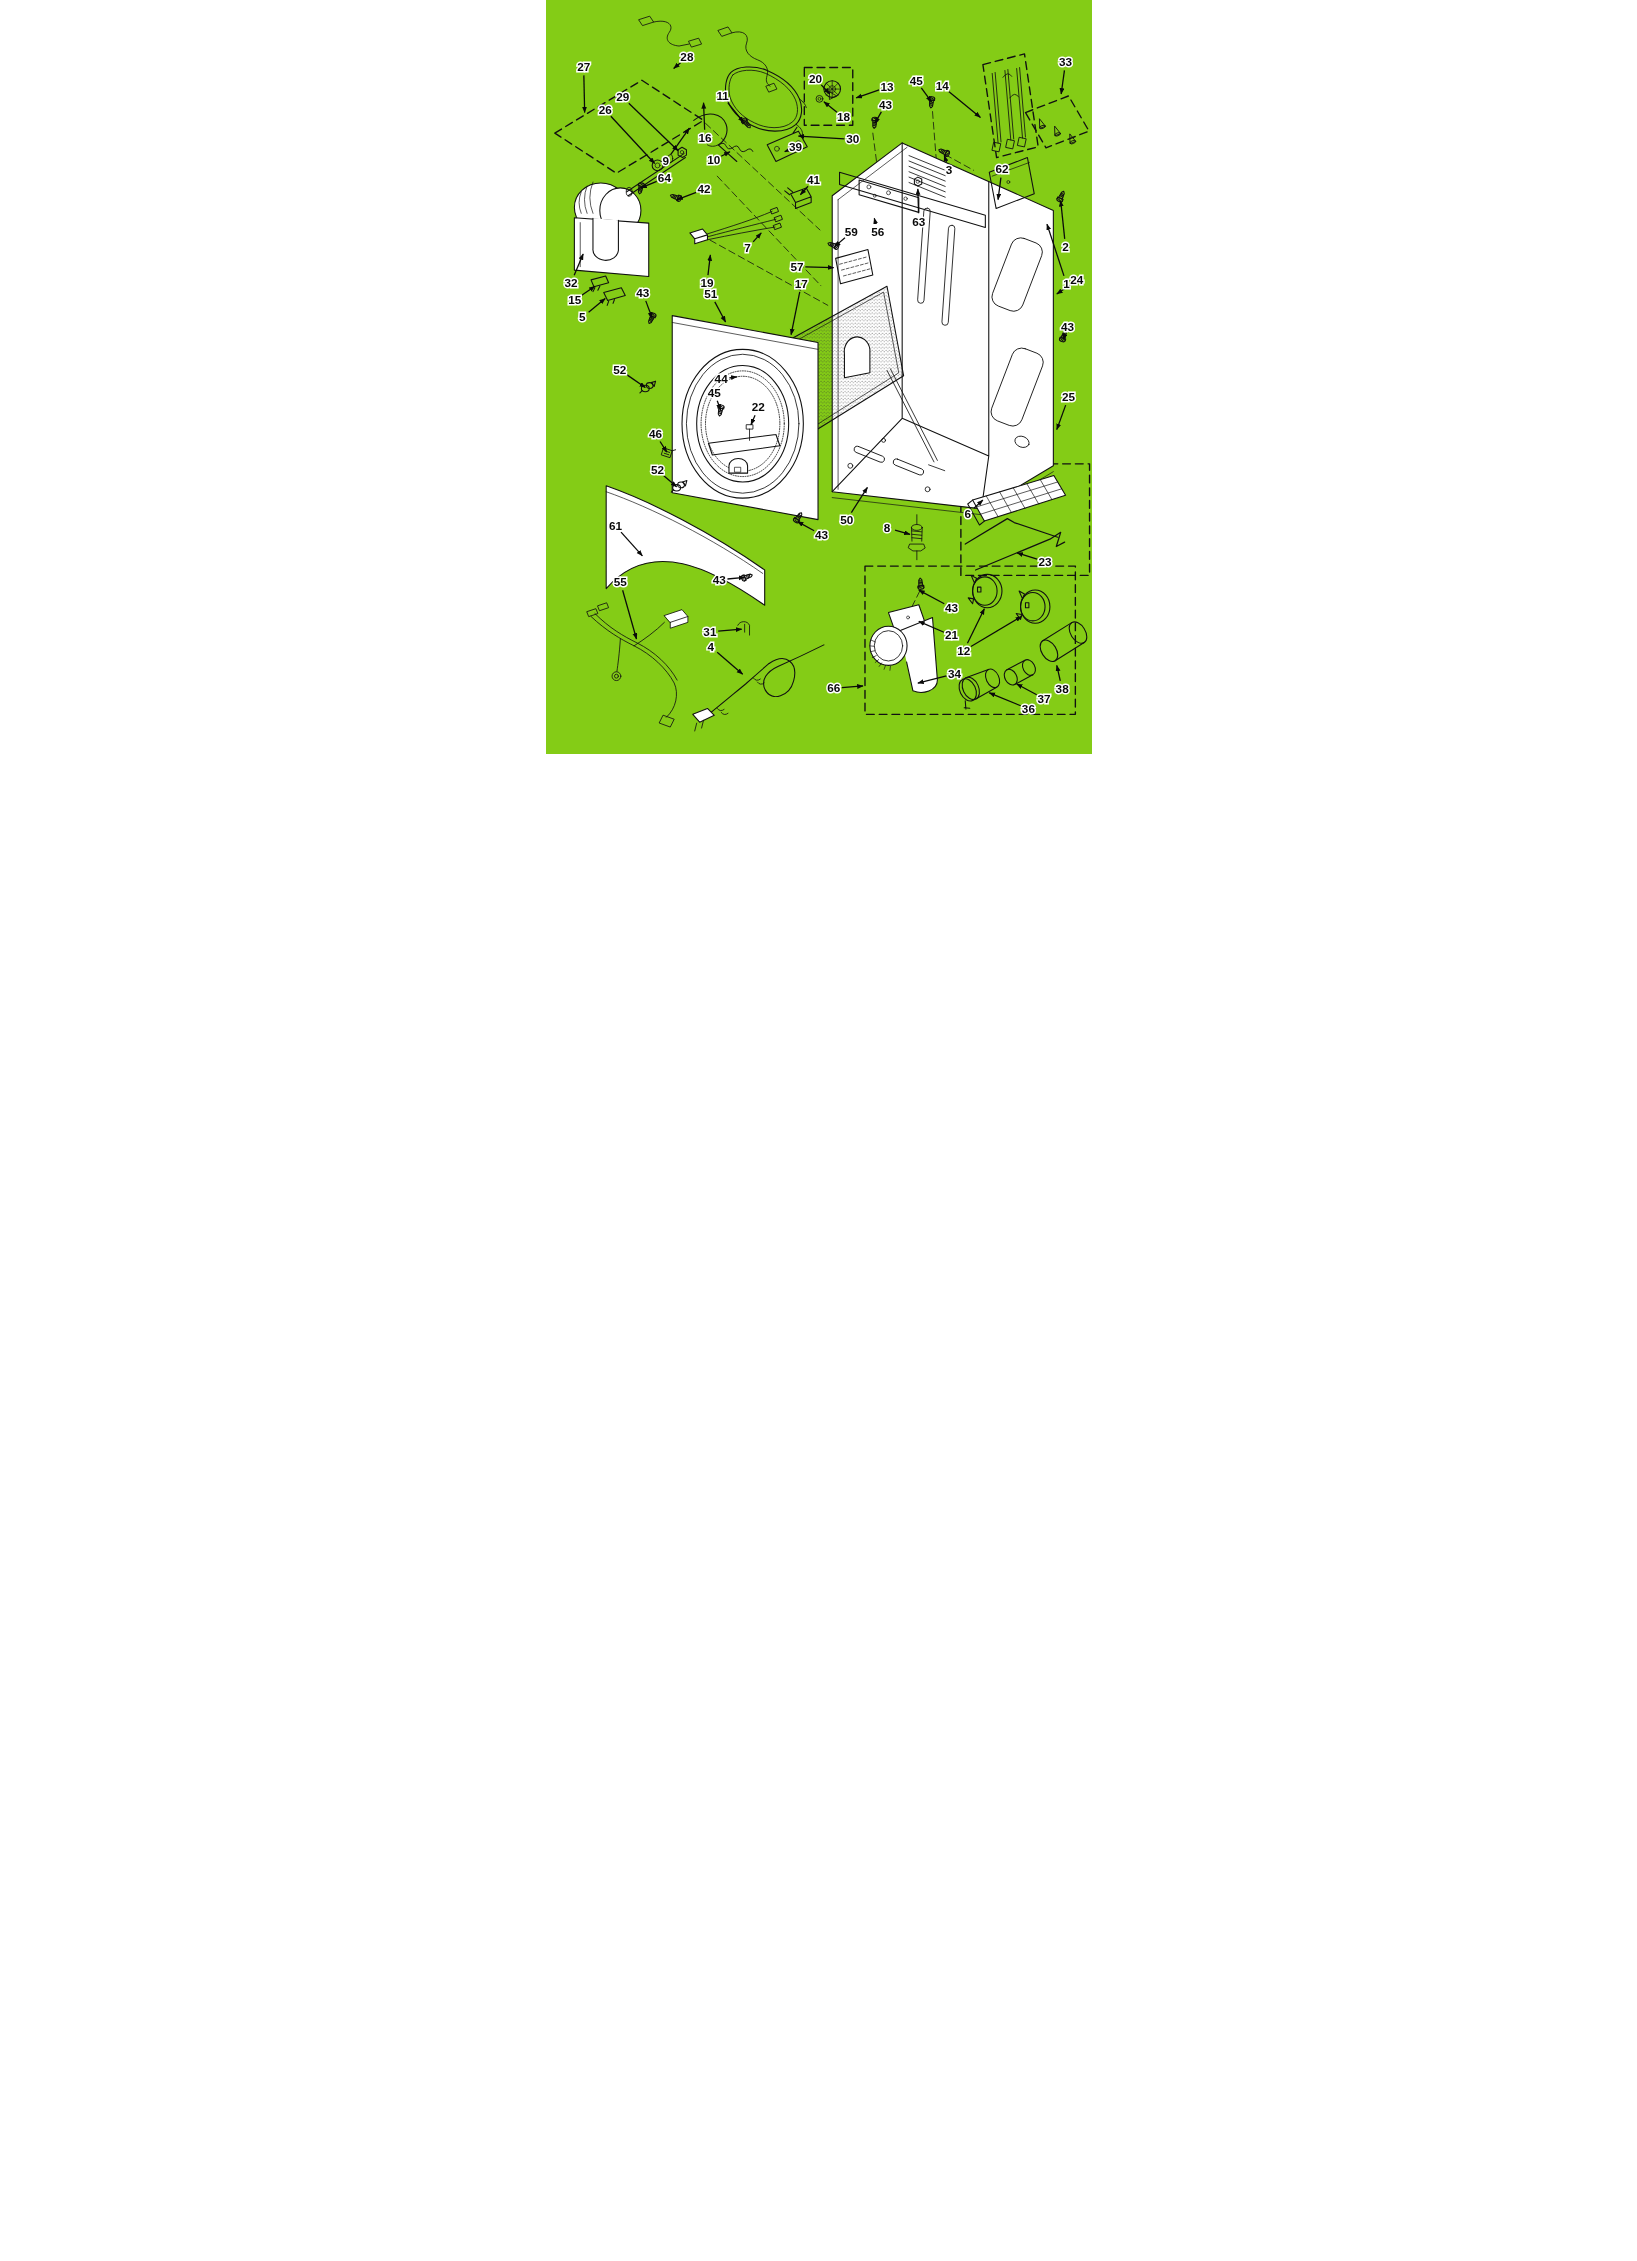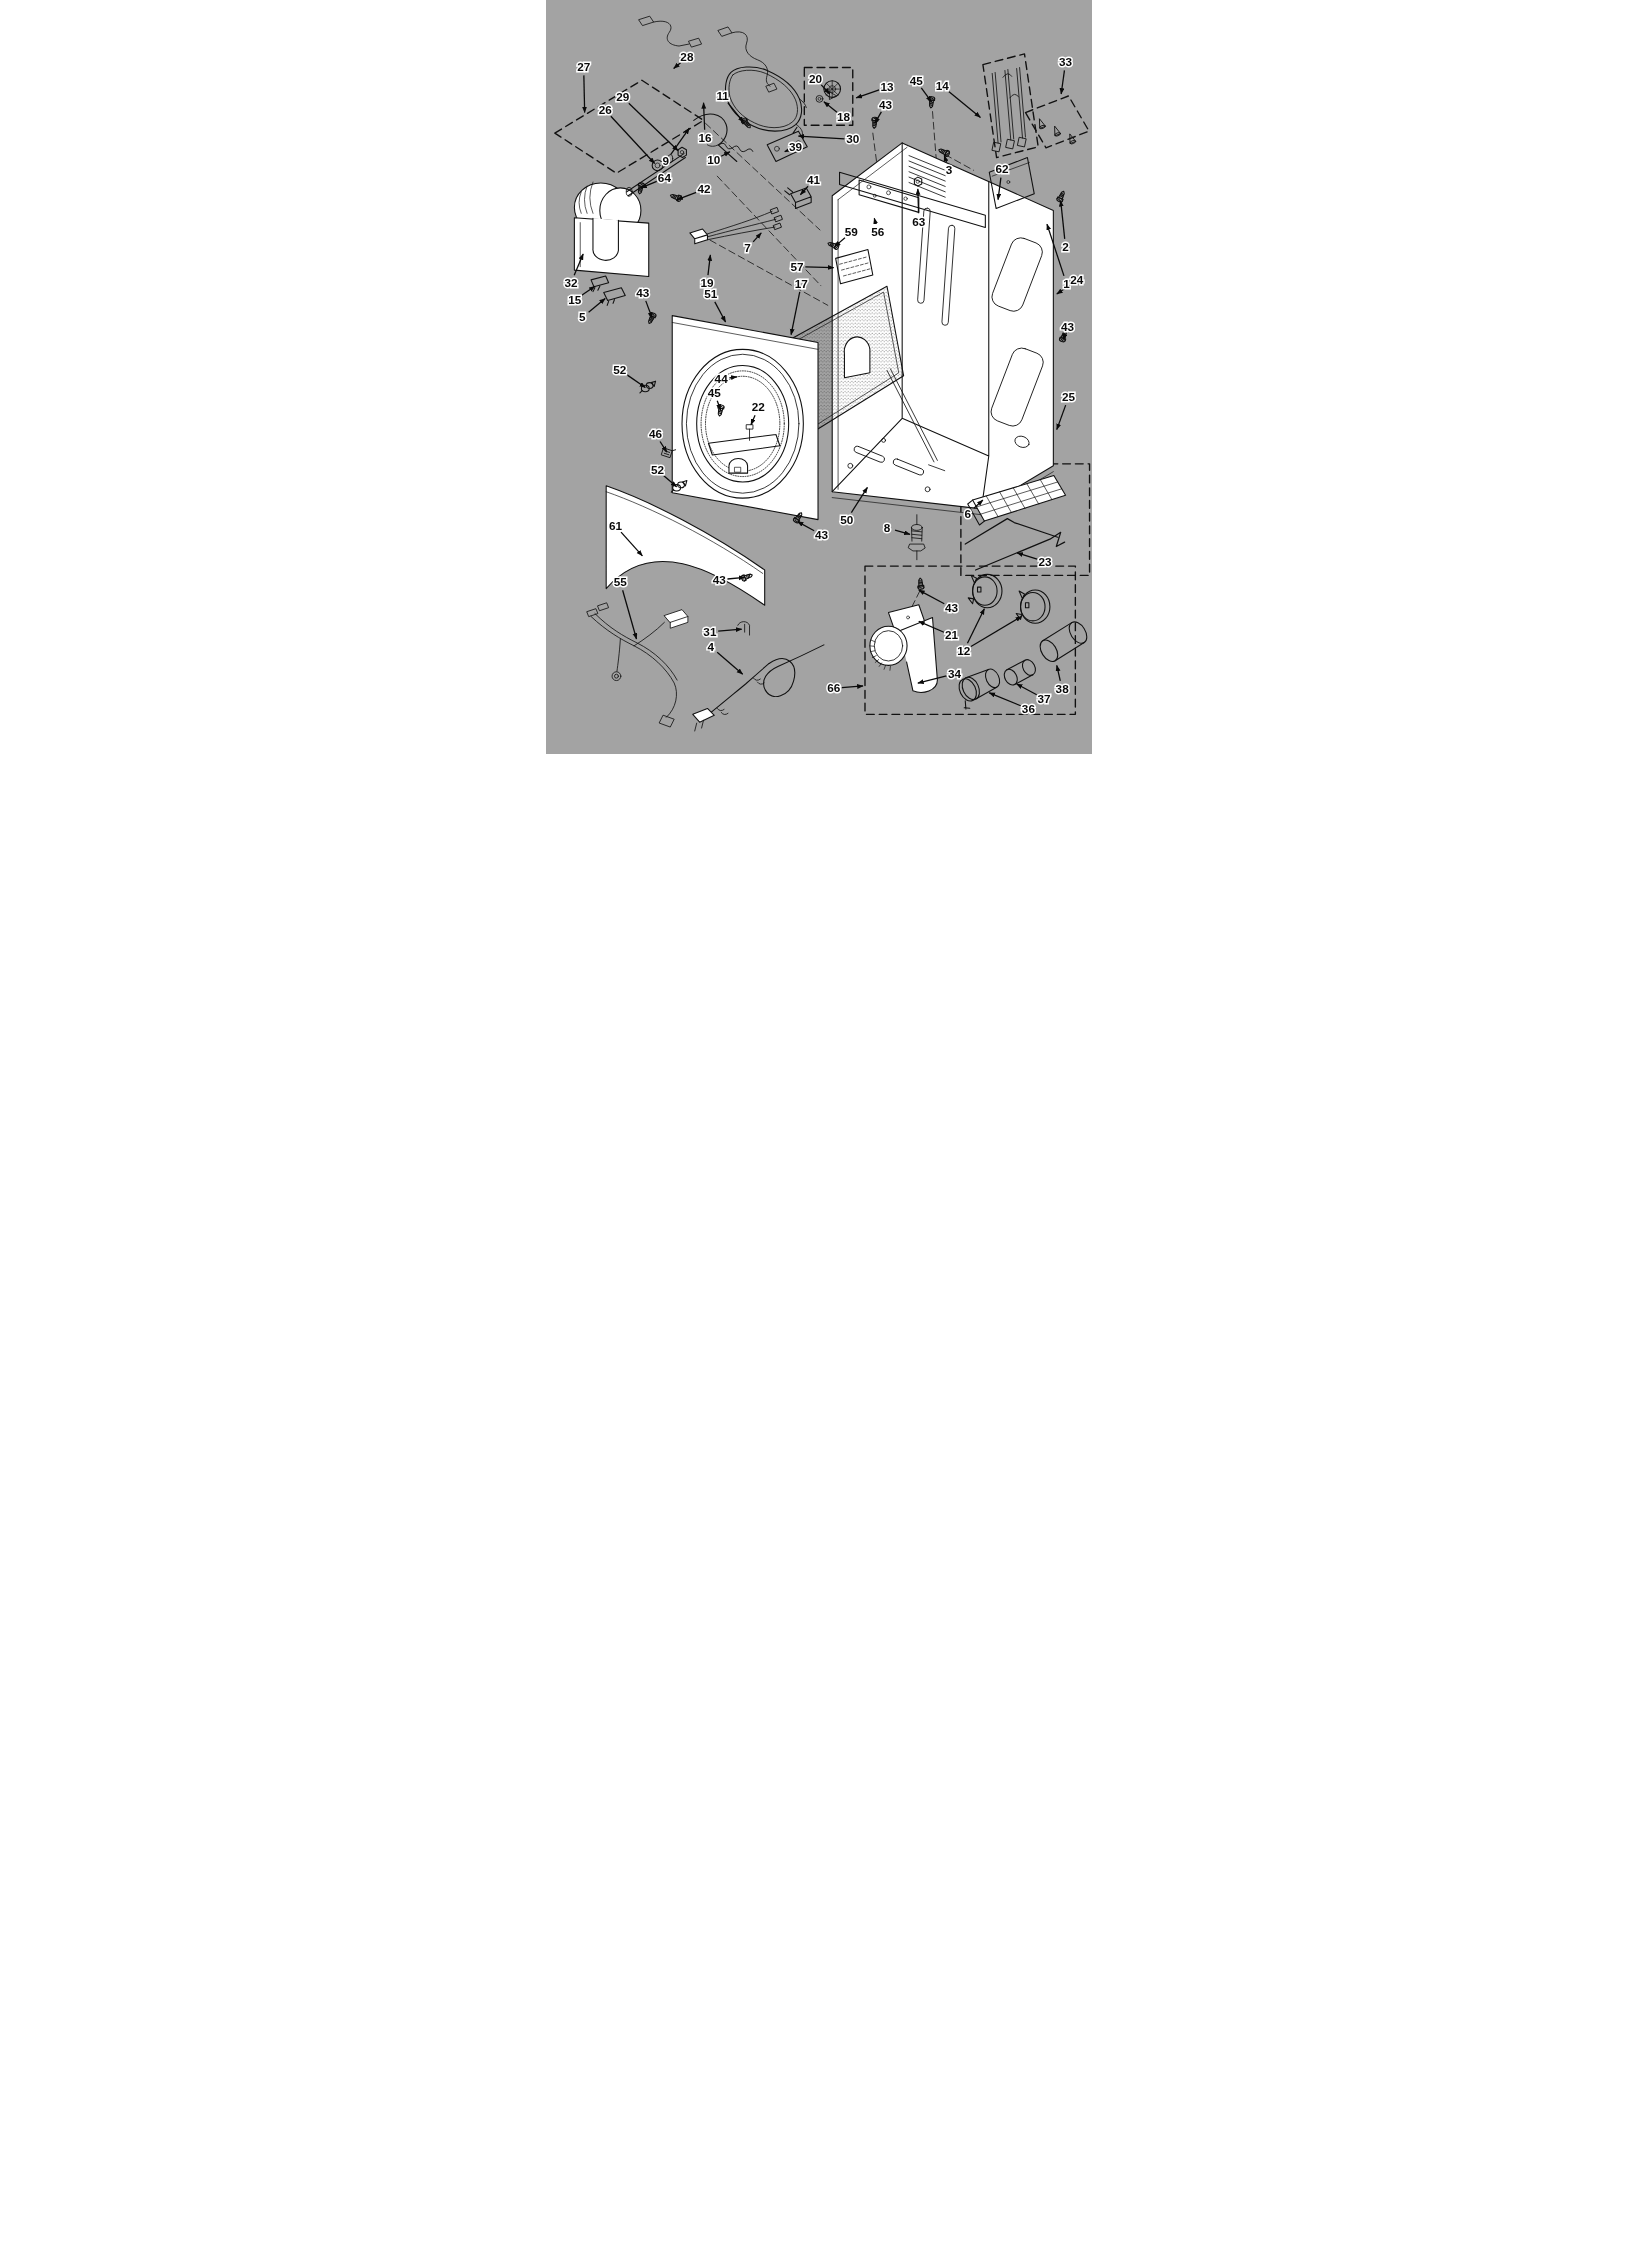--- a/index.html
+++ b/index.html
@@ -1,17 +1,17 @@
 <!DOCTYPE html>
 <html style="font-size:7.8px"><head>
 <meta charset="utf-8">
 <style>
   html,body{margin:0;padding:0;background:#ffffff;}
   body{display:flex;justify-content:center;font-family:"Liberation Sans",sans-serif;}
-  .stage{width:546px;height:754px;background:#a3a3a3;position:relative;}
+  .stage{width:546px;height:754px;background:#84cc16;position:relative;}
   svg{display:block;width:546px;height:754px;}
   .art{stroke:#111;fill:none;stroke-width:2.2;stroke-linecap:round;stroke-linejoin:round;}
   .thin{stroke-width:1.4;}
   .med{stroke-width:1.7;}
   .dashbox{stroke:#111;fill:none;stroke-width:2.8;stroke-dasharray:16 10;}
   .dashlead{stroke:#111;fill:none;stroke-width:1.6;stroke-dasharray:14 8;}
   .lbl{font-family:"Liberation Sans",sans-serif;font-weight:bold;font-size:24px;fill:#0a0a0a;
        paint-order:stroke;stroke:#ffffff;stroke-width:6px;text-anchor:middle;}
   .leader{stroke:#0a0a0a;stroke-width:2.6;fill:none;}
 </style>

